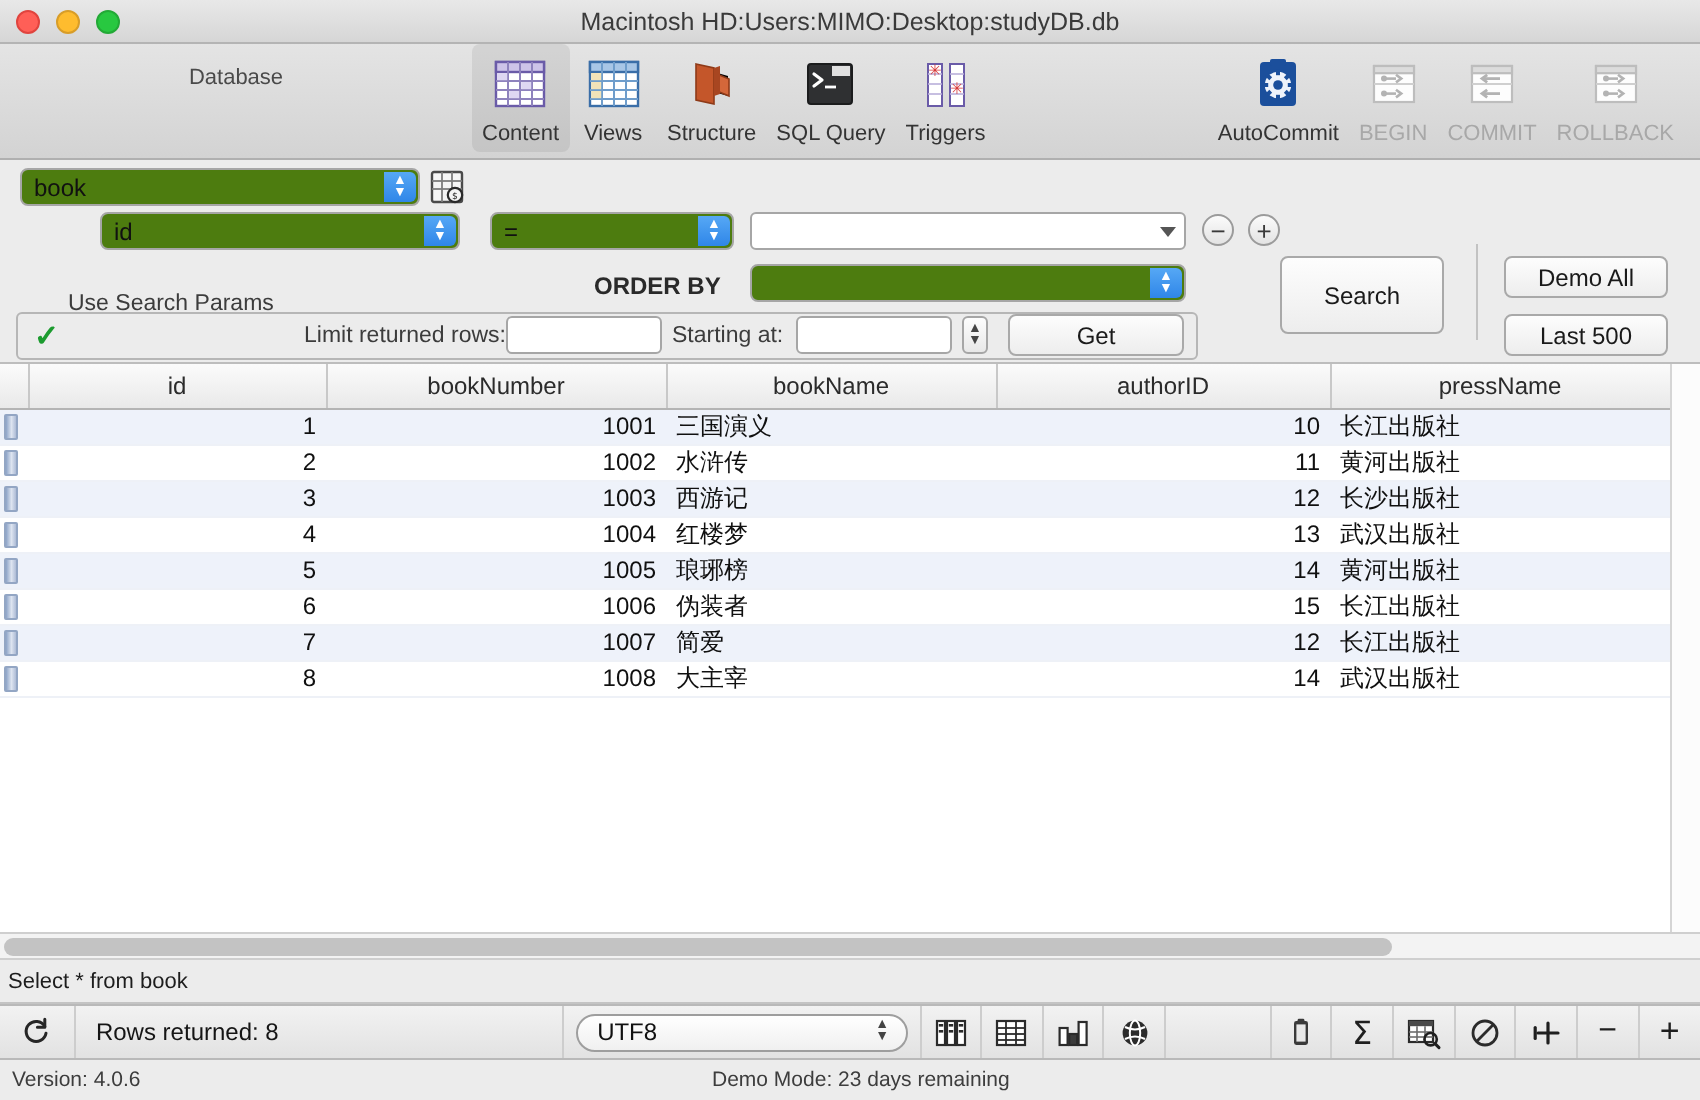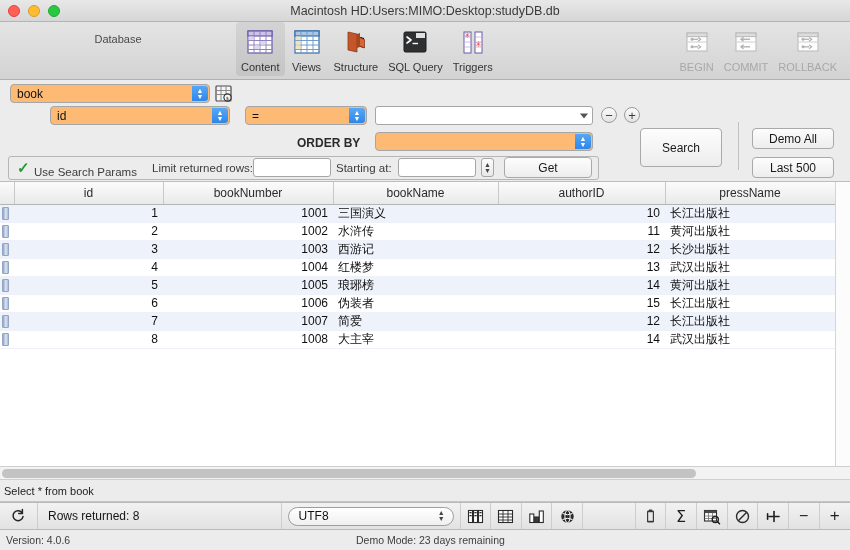--- a/index.html
+++ b/index.html
@@ -62,21 +62,21 @@
   .tb-spacer { flex: 1; }
   .tb-right { display: flex; align-items: flex-start; padding-right: 8px; }
 
   
   .filterpanel {
     flex: 0 0 102px; position: relative;
     background: #ececec;
     border-bottom: 1px solid #bdbdbd;
   }
   .ctrl-select {
-    background: #fdba74; border: 1px solid #a6a6a6; border-radius: 4px;
+    background: #4d7c0f; border: 1px solid #a6a6a6; border-radius: 4px;
     font-size: 12px; color: #111; position: absolute;
     display: flex; align-items: center; padding-left: 6px;
   }
   .stepper-blue {
     position: absolute; right: 1px; top: 1px; bottom: 1px; width: 16px;
     background: linear-gradient(to bottom, #56a8f5, #2f86e8);
     border-radius: 0 3px 3px 0;
     display: flex; flex-direction: column; align-items: center; justify-content: center;
     color: #fff; font-size: 7px; line-height: 6px;
   }
@@ -305,20 +305,41 @@
           </svg>
         </span>
         <span class="tb-label">Triggers</span>
       </div>
     </div>
 
     <div class="tb-spacer"></div>
 
     <div class="tb-right">
 
+      <div class="tb-item">
+        <span class="tb-icon">
+          <svg width="30" height="30" viewBox="0 0 30 30">
+            <rect x="6" y="4" width="18" height="22" rx="2" fill="#1b4f9c"></rect>
+            <rect x="11" y="2.5" width="8" height="3.5" rx="1" fill="#1b4f9c"></rect>
+            <circle cx="15" cy="15.5" r="6.6" fill="#eef3fb"></circle>
+            <circle cx="15" cy="15.5" r="2.4" fill="#1b4f9c"></circle>
+            <g fill="#1b4f9c">
+              <rect x="14" y="7.6" width="2" height="3"></rect>
+                <rect x="14" y="20.4" width="2" height="3"></rect>
+              <rect x="7.1" y="14.5" width="3" height="2"></rect>
+                <rect x="19.9" y="14.5" width="3" height="2"></rect>
+              <rect x="9.3" y="9.8" width="2" height="3" transform="rotate(-45 10.3 11.3)"></rect>
+              <rect x="18.7" y="18.2" width="2" height="3" transform="rotate(-45 19.7 19.7)"></rect>
+              <rect x="18.7" y="9.8" width="2" height="3" transform="rotate(45 19.7 11.3)"></rect>
+              <rect x="9.3" y="18.2" width="2" height="3" transform="rotate(45 10.3 19.7)"></rect>
+            </g>
+          </svg>
+        </span>
+        <span class="tb-label">AutoCommit</span>
+      </div>
 
       <div class="tb-item disabled">
         <span class="tb-icon">
           <svg width="30" height="30" viewBox="0 0 30 30">
             <rect x="5" y="6" width="20" height="18" fill="#fdfdfd" stroke="#bdbdbd" stroke-width="1.1"></rect>
             <rect x="5" y="6" width="20" height="3.6" fill="#dcdcdc" stroke="#bdbdbd" stroke-width="1.1"></rect>
             <line x1="5" y1="15" x2="25" y2="15" stroke="#cfcfcf" stroke-width="1"></line>
             <g stroke="#b3b3b3" stroke-width="1.3" fill="none">
               <line x1="9" y1="12.3" x2="16" y2="12.3"></line>
                 <path d="M16 10.4 L18.6 12.3 L16 14.2"></path>
@@ -410,21 +431,21 @@
     <div class="round-btn" style="left:624px; top:27px;">+</div>
 
     <div class="orderby-label" style="left:297px; top:56px;">ORDER BY</div>
     <div class="ctrl-select" style="left:375px; top:52px; width:218px; height:19px;">
       <span></span>
       <span class="stepper-blue">▲<br>▼</span>
     </div>
 
     <div class="paramsbox" style="left:8px; top:76px; width:591px; height:24px;"></div>
     <div class="check-mark" style="left:17px; top:79px;">✓</div>
-    <div class="small-label" style="left:34px; top:86px;">Use Search Params</div>
+    <div class="small-label" style="left:34px; top:66px;">Use Search Params</div>
 
     <div class="small-label" style="left:152px; top:82px;">Limit returned rows:</div>
     <div class="plainfield" style="left:253px; top:78px; width:78px; height:19px;">
       <span style="position:absolute;left:4px;top:2px;font-size:12px;"></span>
     </div>
 
     <div class="small-label" style="left:336px; top:82px;">Starting at:</div>
     <div class="plainfield" style="left:398px; top:78px; width:78px; height:19px;">
       <span style="position:absolute;left:4px;top:2px;font-size:12px;"></span>
     </div>

